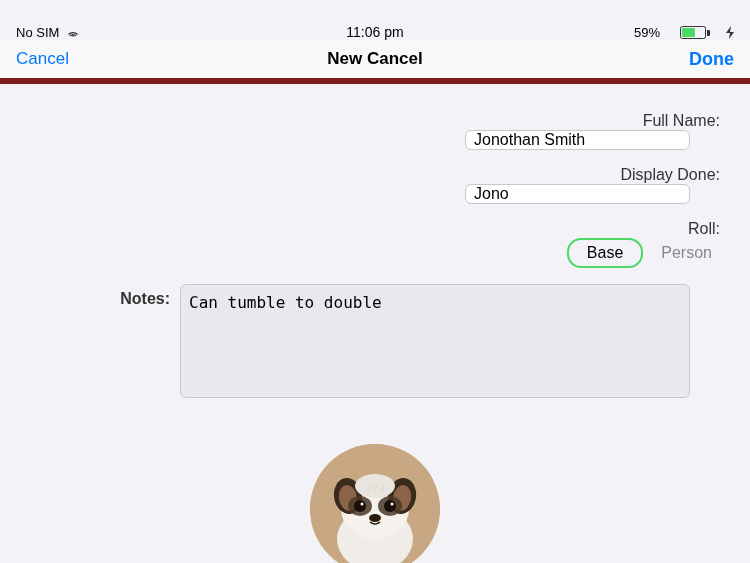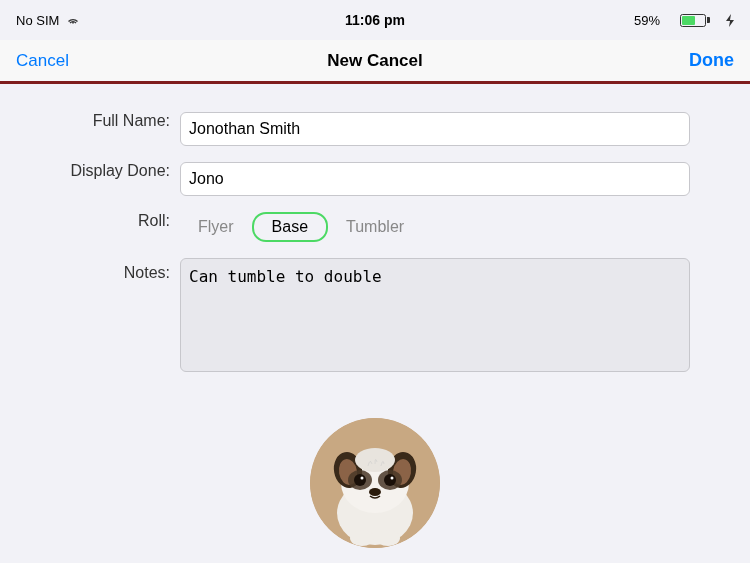--- a/index.html
+++ b/index.html
@@ -11,35 +11,35 @@
       overflow: hidden;
       position: relative;
     }
 
     
     .status-bar {
       width: 100%;
       height: 40px;
       background: #f2f2f7;
       display: flex;
-      align-items: center;
+      align-items: flex-end;
       justify-content: space-between;
       padding: 0 16px;
       font-size: 13px;
       font-weight: 500;
     }
     .status-left {
       display: flex;
       align-items: center;
       gap: 6px;
       font-size: 13px;
     }
     .status-center {
       font-size: 14px;
-      font-weight: 700;
+      font-weight: 400;
       position: absolute;
       left: 50%;
       transform: translateX(-50%);
     }
     .status-right {
       display: flex;
       align-items: center;
       gap: 20px;
       font-size: 13px;
     }
@@ -69,21 +69,21 @@
       width: 59%;
       background: #4cd964;
       border-radius: 1px;
     }
 
     
     .nav-bar {
       width: 100%;
       height: 44px;
       background: #f8f8f8;
-      border-bottom: 3px solid #7f1d1d;
+      border-bottom: 6px solid #7f1d1d;
       display: flex;
       align-items: center;
       justify-content: space-between;
       padding: 0 16px;
       position: relative;
     }
     .nav-cancel {
       color: #007aff;
       font-size: 17px;
       background: none;
@@ -107,23 +107,24 @@
       cursor: pointer;
     }
 
     
     .form-container {
       padding: 20px 0;
     }
 
     .form-row {
       display: flex;
-      align-items: flex-start;
+      align-items: flex-end;
       padding: 8px 0;
       margin: 0 20px 0 0;
+      flex-direction: column;
     }
 
     .form-label {
       text-align: right;
       width: 180px;
       min-width: 180px;
       font-size: 16px;
       color: #333;
       padding-right: 10px;
     }
@@ -175,20 +176,21 @@
       margin: 0 20px 0 0;
     }
     .notes-label {
       text-align: right;
       width: 180px;
       min-width: 180px;
       font-size: 16px;
       color: #333;
       padding-right: 10px;
       padding-top: 6px;
+      font-weight: bold;
     }
     .notes-textarea {
       flex: 1;
       height: 114px;
       border: 1px solid #c7c7cc;
       border-radius: 6px;
       padding: 8px;
       font-size: 16px;
       background: #e8e8ed;
       color: #000;
@@ -260,23 +262,22 @@
   </div>
 
   <div class="form-row">
     <label class="form-label">Display Done:</label>
     <input class="form-input" type="text" value="Jono" style="">
   </div>
 
   <div class="form-row">
     <label class="form-label">Roll:</label>
     <div class="roll-options">
-      <button class="roll-option">Flyer</button>
       <button class="roll-option selected">Base</button>
-      <button class="roll-option">Tumbler</button>
+      <button class="roll-option">Person</button>
     </div>
   </div>
 
   <div class="notes-row">
     <label class="notes-label">Notes:</label>
     <textarea class="notes-textarea" style="">Can tumble to double</textarea>
   </div>
 
 </div>
 

